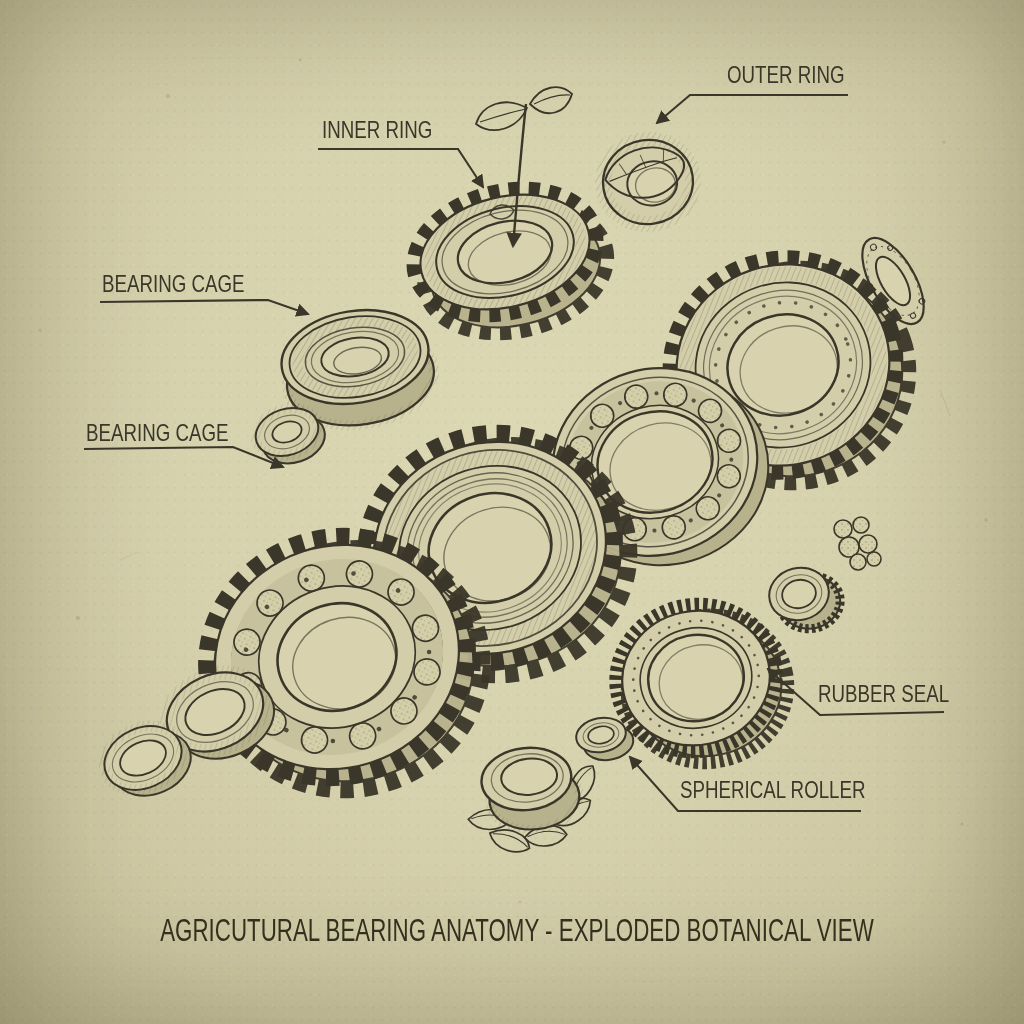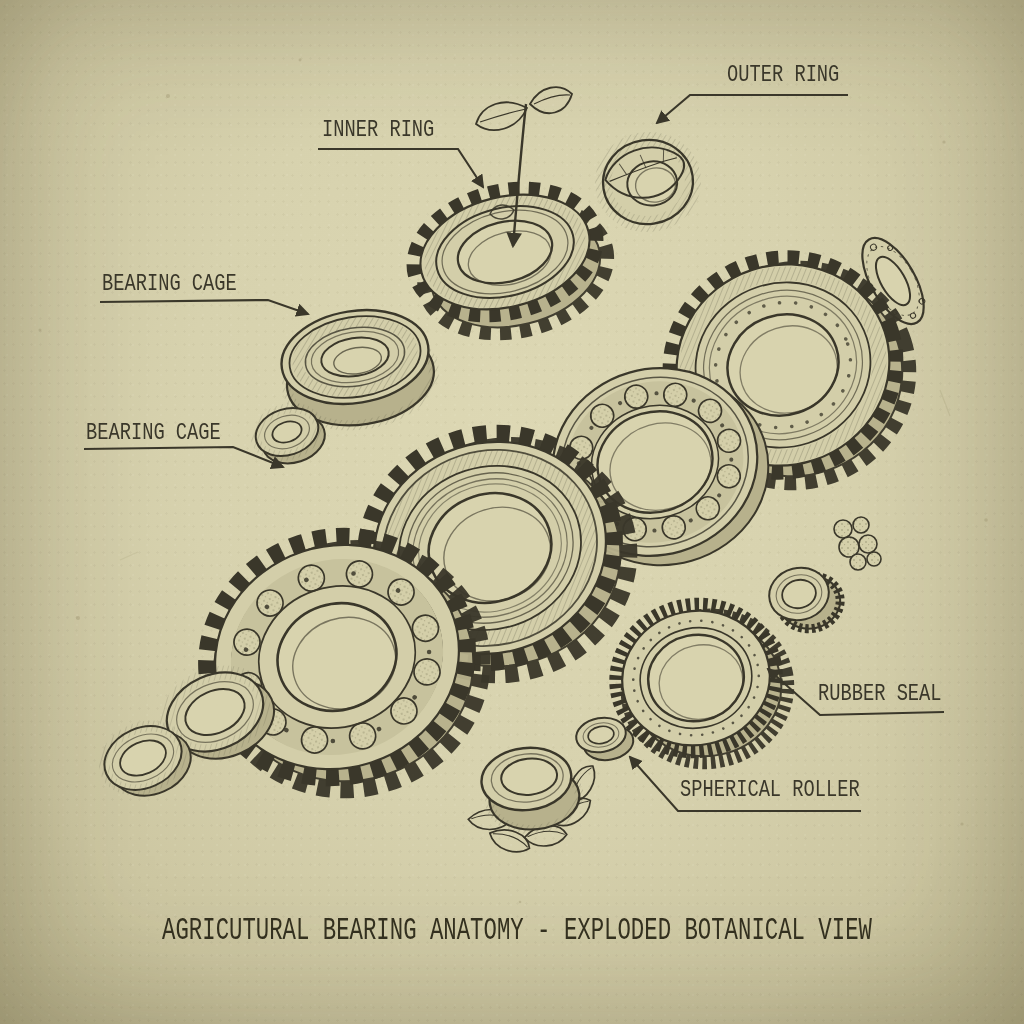--- a/index.html
+++ b/index.html
@@ -7,21 +7,21 @@
   }
   html,body{margin:0;padding:0;}
   .canvas{
     position:relative;width:1024px;height:1024px;overflow:hidden;
     background:
       radial-gradient(circle, rgba(70,62,38,0.045) 1px, transparent 1.3px),
       radial-gradient(circle, rgba(255,255,244,0.07) 1px, transparent 1.3px),
       radial-gradient(ellipse at 50% 42%, #ddd8b4 0%, #d7d2ae 45%, #ccc6a1 76%, #b6b08a 100%);
     background-size: 9px 13px, 14px 10px, 100% 100%;
     box-shadow: inset 0 0 140px rgba(62,52,24,0.28);
-    font-family:Liberation Mono, monospace;
+    font-family:Liberation Sans, sans-serif;
   }
   svg{position:absolute;left:0;top:0;}
   .ink{stroke:var(--ink,#3a372a);}
   .f-none{fill:none;}
   .f-body{fill:var(--body,#d3cea9);}
   .f-paper{fill:var(--paper,#d8d3ae);}
   .f-shade{fill:var(--shade,#b7b18c);}
   .leader{fill:none;stroke:var(--ink,#3a372a);stroke-width:2.1;}
   .fleck{fill:#8d8560;opacity:.3;}
   .lbl{

